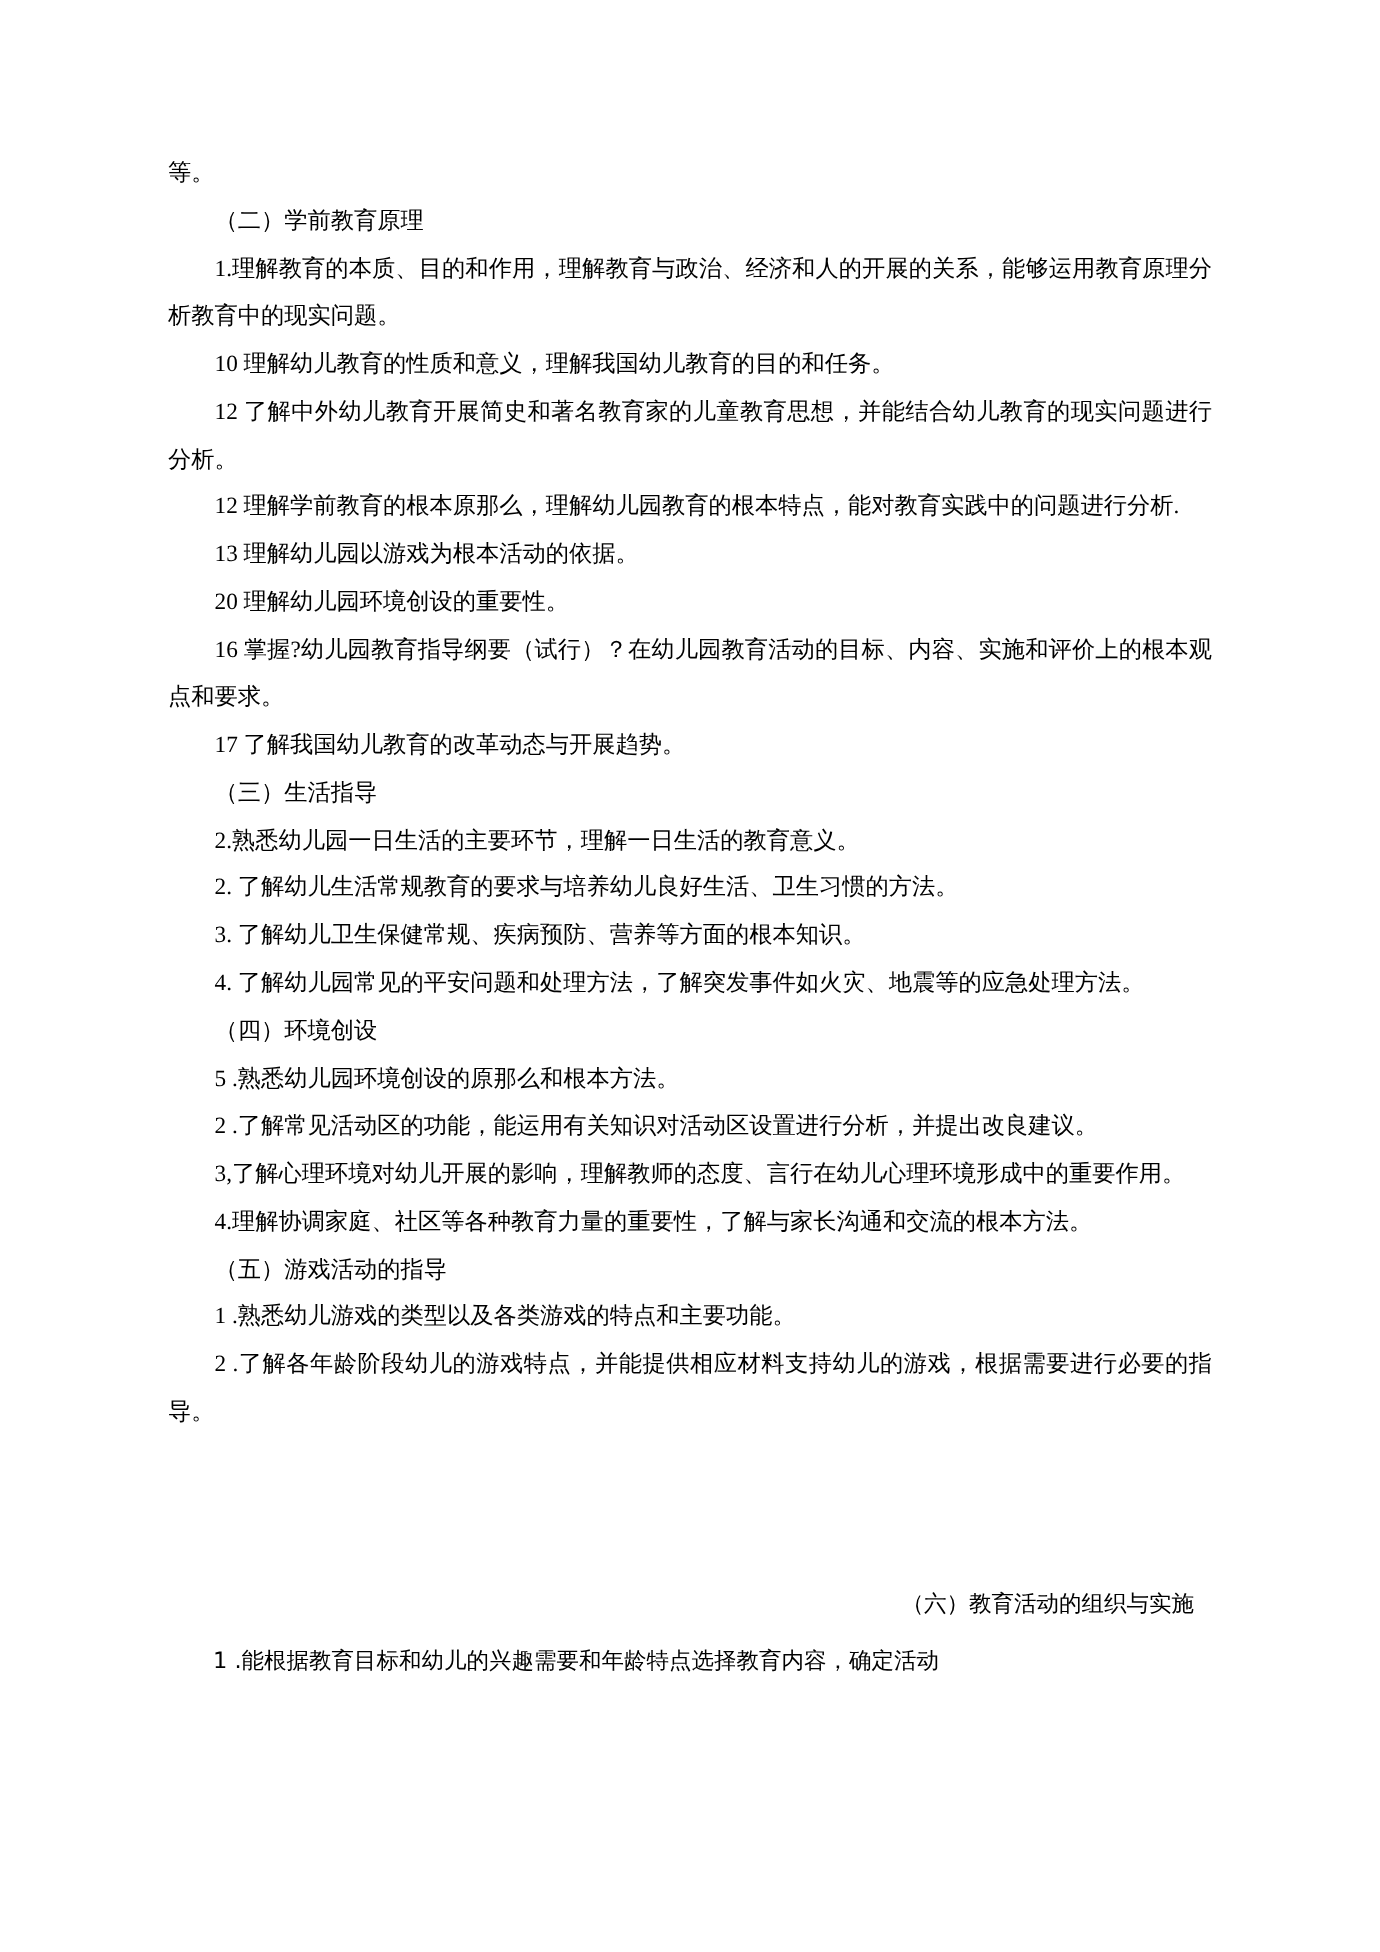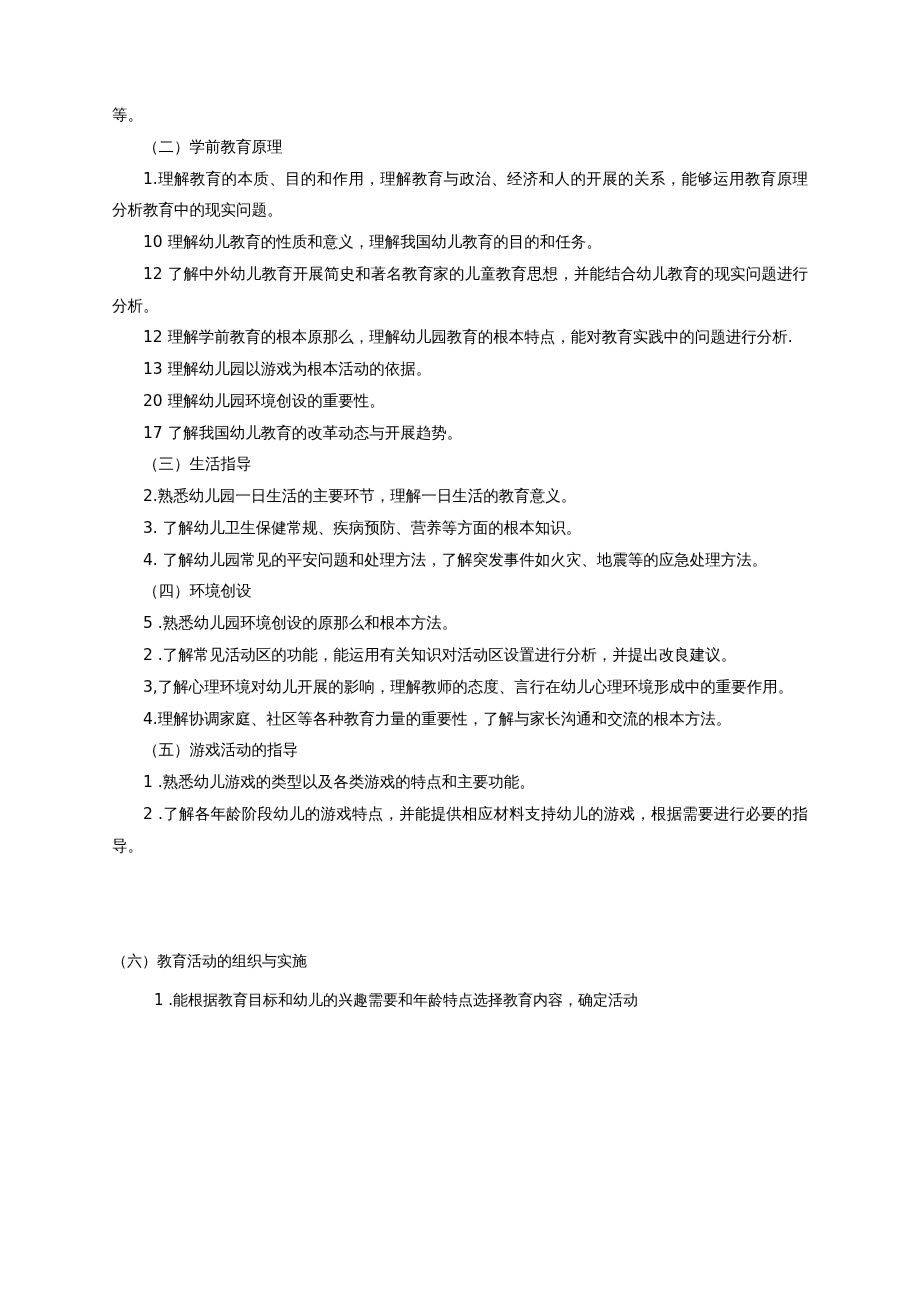--- a/index.html
+++ b/index.html
@@ -25,57 +25,61 @@
     line-height: 2.05;
     text-align: justify;
     text-justify: inter-ideograph;
   }
   .para {
     margin: 0;
     padding: 0;
   }
   .para.indent {
     text-indent: 2em;
+    font-family: Liberation Serif, serif;
   }
   .para.flush {
     text-indent: 0;
   }
   .spacer-block {
     height: 86px;
   }
   .tail {
     font-size: 15px;
     line-height: 1.75;
   }
   .tail .p1 {
-    margin: 0;
+    margin: 12px;
     text-indent: 0;
+    text-align: right;
   }
   .tail .p2 {
-    margin: 12px;
+    margin: 0;
     text-indent: 2em;
   }
 </style>
 </head>
 <body>
 
 <div class="page">
 
   <div class="doc-body">
     <p class="para flush">等。</p>
     <p class="para indent">（二）学前教育原理</p>
     <p class="para indent">1.理解教育的本质、目的和作用，理解教育与政治、经济和人的开展的关系，能够运用教育原理分析教育中的现实问题。</p>
     <p class="para indent">10  理解幼儿教育的性质和意义，理解我国幼儿教育的目的和任务。</p>
     <p class="para indent">12  了解中外幼儿教育开展简史和著名教育家的儿童教育思想，并能结合幼儿教育的现实问题进行分析。</p>
     <p class="para indent">12  理解学前教育的根本原那么，理解幼儿园教育的根本特点，能对教育实践中的问题进行分析.</p>
     <p class="para indent">13  理解幼儿园以游戏为根本活动的依据。</p>
     <p class="para indent">20  理解幼儿园环境创设的重要性。</p>
+    <p class="para indent">16  掌握?幼儿园教育指导纲要（试行）？在幼儿园教育活动的目标、内容、实施和评价上的根本观点和要求。</p>
     <p class="para indent">17  了解我国幼儿教育的改革动态与开展趋势。</p>
     <p class="para indent">（三）生活指导</p>
     <p class="para indent">2.熟悉幼儿园一日生活的主要环节，理解一日生活的教育意义。</p>
+    <p class="para indent">2.  了解幼儿生活常规教育的要求与培养幼儿良好生活、卫生习惯的方法。</p>
     <p class="para indent">3.  了解幼儿卫生保健常规、疾病预防、营养等方面的根本知识。</p>
     <p class="para indent">4.  了解幼儿园常见的平安问题和处理方法，了解突发事件如火灾、地震等的应急处理方法。</p>
     <p class="para indent">（四）环境创设</p>
     <p class="para indent">5  .熟悉幼儿园环境创设的原那么和根本方法。</p>
     <p class="para indent">2  .了解常见活动区的功能，能运用有关知识对活动区设置进行分析，并提出改良建议。</p>
     <p class="para indent">3,了解心理环境对幼儿开展的影响，理解教师的态度、言行在幼儿心理环境形成中的重要作用。</p>
     <p class="para indent">4.理解协调家庭、社区等各种教育力量的重要性，了解与家长沟通和交流的根本方法。</p>
     <p class="para indent">（五）游戏活动的指导</p>
     <p class="para indent">1  .熟悉幼儿游戏的类型以及各类游戏的特点和主要功能。</p>
     <p class="para indent">2  .了解各年龄阶段幼儿的游戏特点，并能提供相应材料支持幼儿的游戏，根据需要进行必要的指导。</p>

